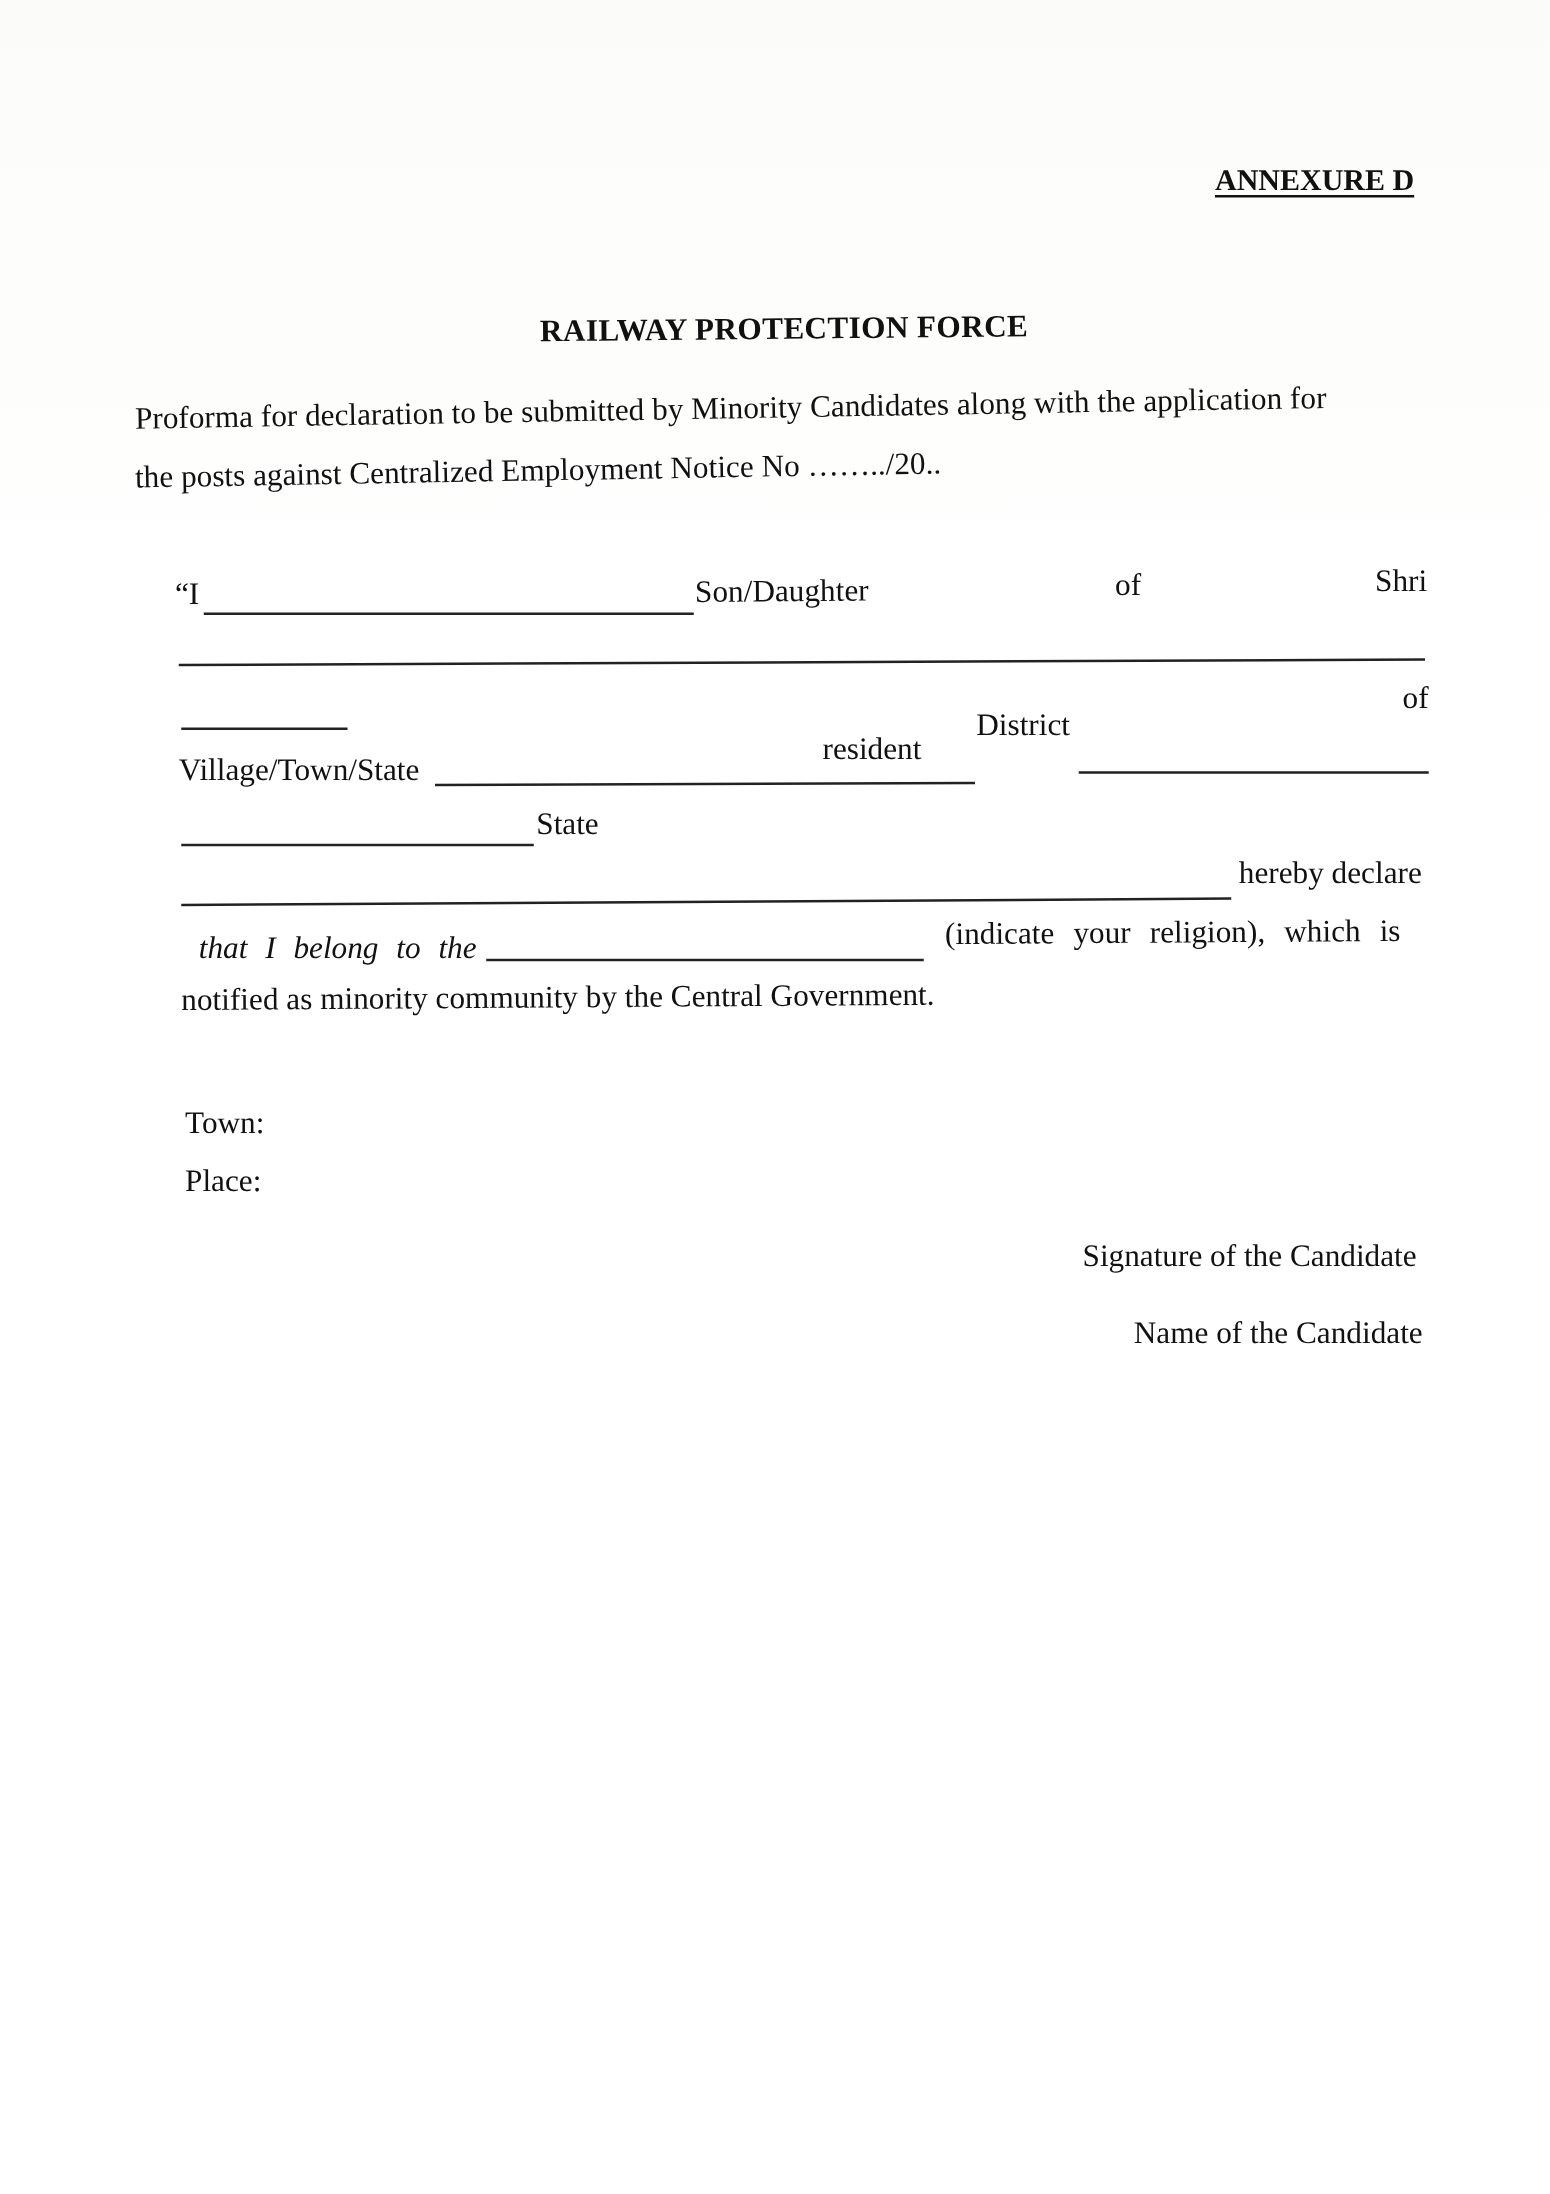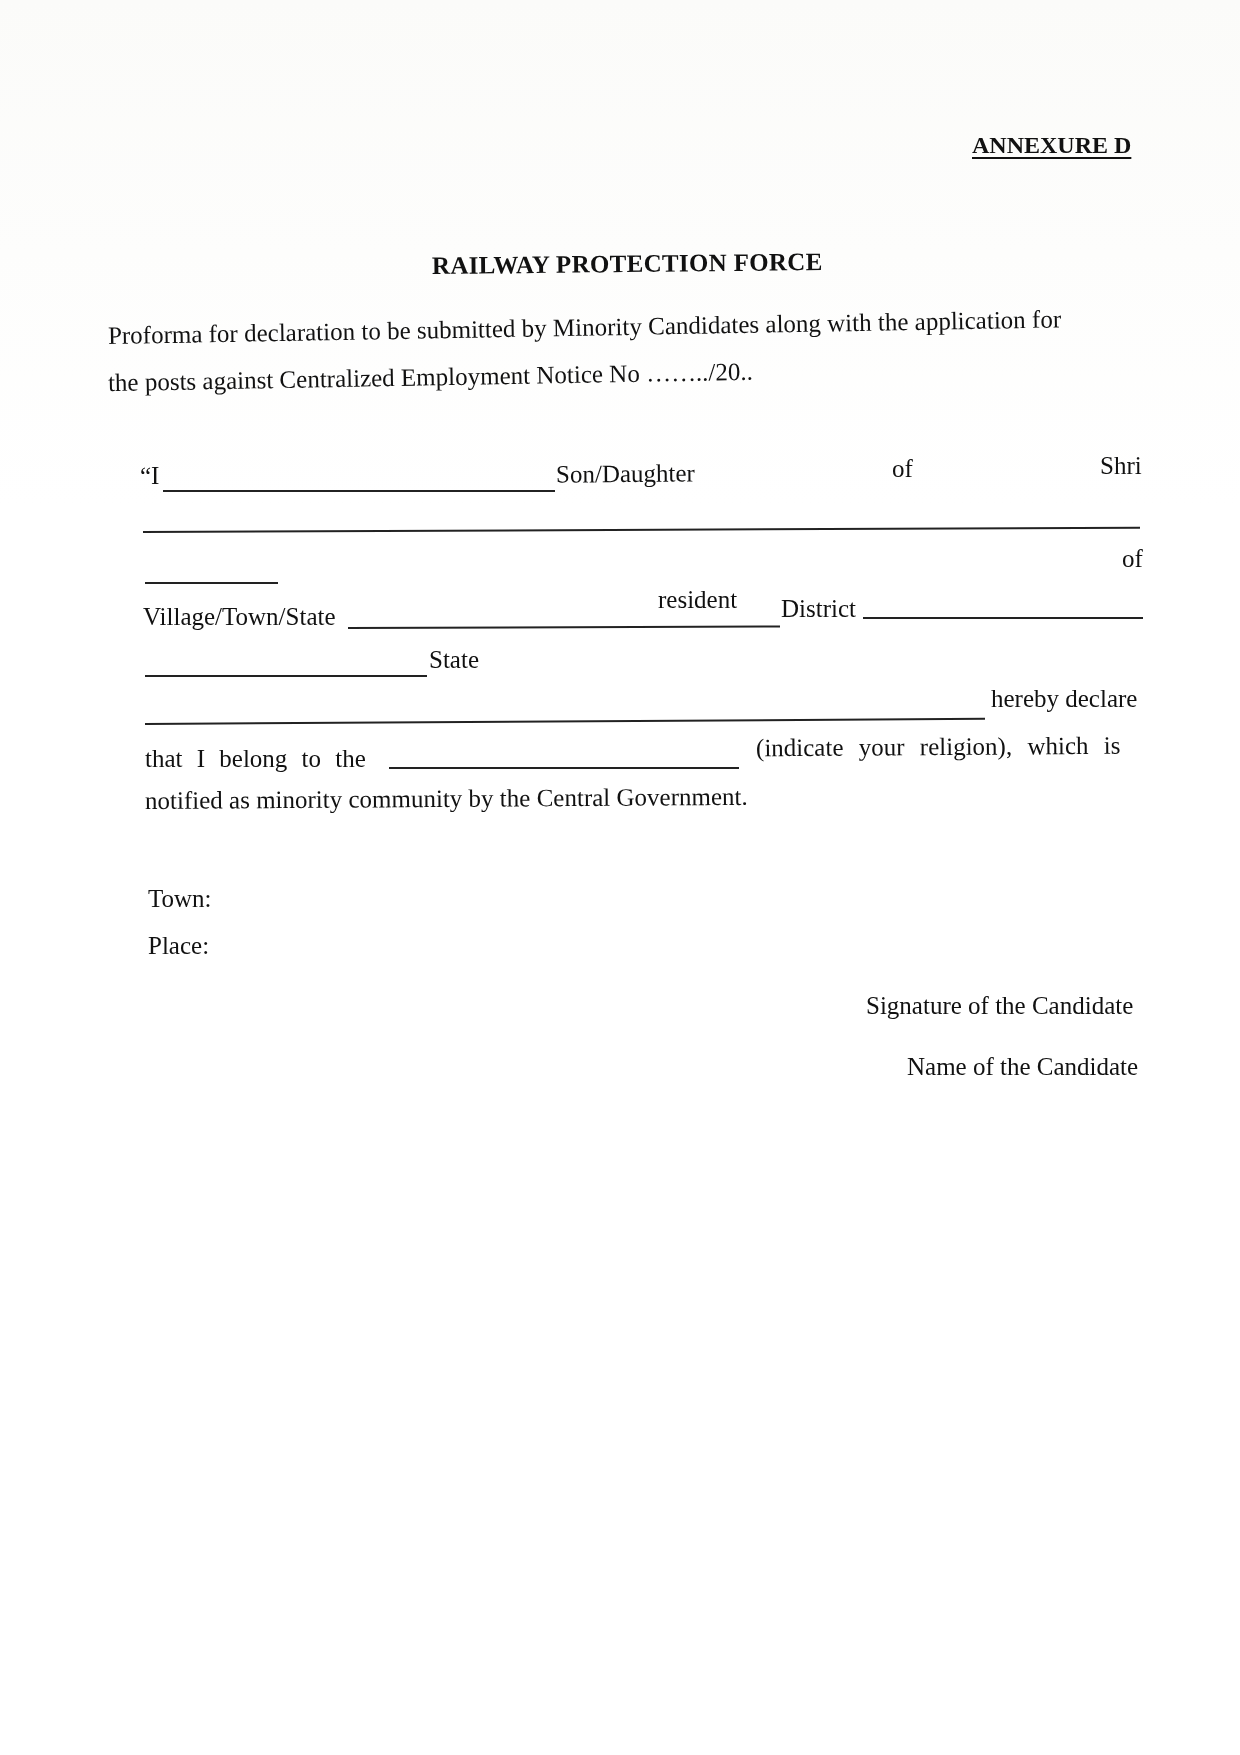--- a/index.html
+++ b/index.html
@@ -49,30 +49,30 @@
   <div class="abs body-text" style="left:1100px; top:452px;">Shri</div>
 
   <div class="line" style="left:143px; top:531px; width:997px; transform:rotate(-0.25deg); transform-origin:left;"></div>
 
   <div class="abs body-text" style="left:658px; top:550px;margin-top:36px;">resident</div>
   <div class="abs body-text" style="left:1122px; top:545px;">of</div>
   <div class="line" style="left:145px; top:582px; width:133px;"></div>
 
   <div class="abs body-text" style="left:143px; top:603px;">Village/Town/State</div>
   <div class="line" style="left:348px; top:627px; width:432px; transform:rotate(-0.2deg); transform-origin:left;"></div>
-  <div class="abs body-text" style="left:781px; top:595px;">District</div>
+  <div class="abs body-text" style="left:781px; top:567px;">District</div>
   <div class="line" style="left:863px; top:617px; width:280px;"></div>
 
   <div class="line" style="left:145px; top:675px; width:282px;"></div>
   <div class="abs body-text" style="left:429px; top:646px;">State</div>
 
   <div class="line" style="left:145px; top:723px; width:840px; transform:rotate(-0.35deg); transform-origin:left;"></div>
   <div class="abs body-text" style="left:991px; top:685px;">hereby declare</div>
 
-  <div class="abs body-text" style="left:145px; top:745px; word-spacing:8px;">that I belong to the</div>
+  <div class="abs body-text" style="left:159px; top:745px; word-spacing:8px;font-style:italic;">that I belong to the</div>
   <div class="line" style="left:389px; top:767px; width:350px;"></div>
   <div class="abs body-text" style="left:756px; top:733px; word-spacing:9px; transform:rotate(-0.4deg);">(indicate your religion), which is</div>
 
   <div class="abs body-text" style="left:145px; top:787px; transform:rotate(-0.4deg); transform-origin:left;">notified as minority community by the Central Government.</div>
 
   <div class="abs body-text" style="left:148px; top:885px;">Town:</div>
   <div class="abs body-text" style="left:148px; top:932px;">Place:</div>
   <div class="abs body-text" style="left:866px; top:960px;margin-top:32px;">Signature of the Candidate</div>
   <div class="abs body-text" style="left:907px; top:1053px;">Name of the Candidate</div>
 

